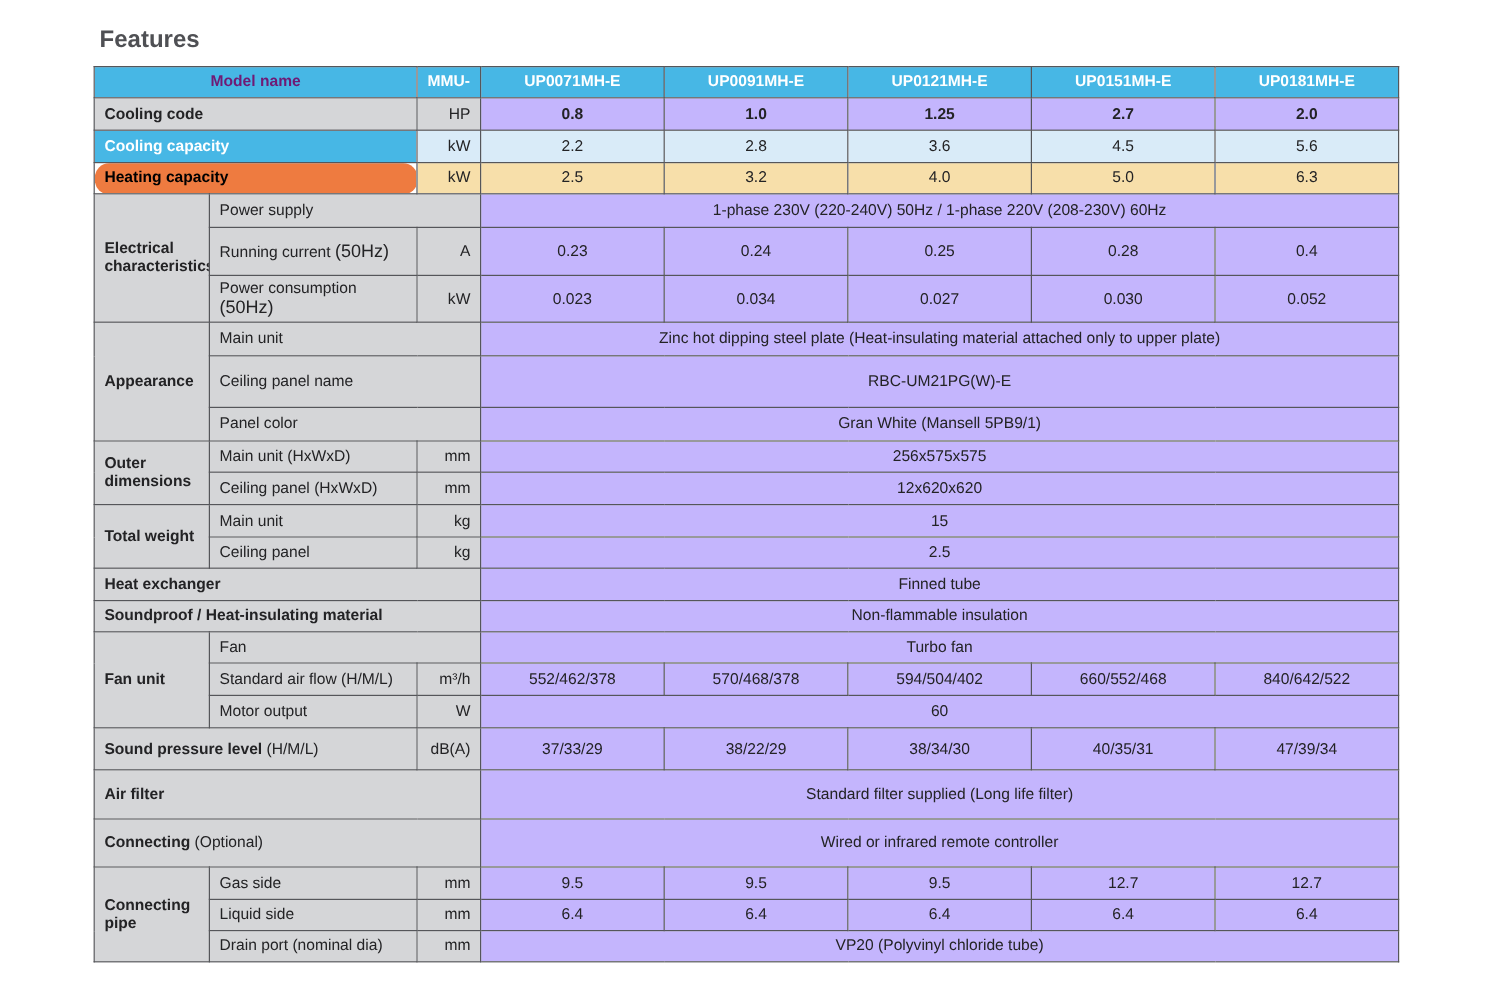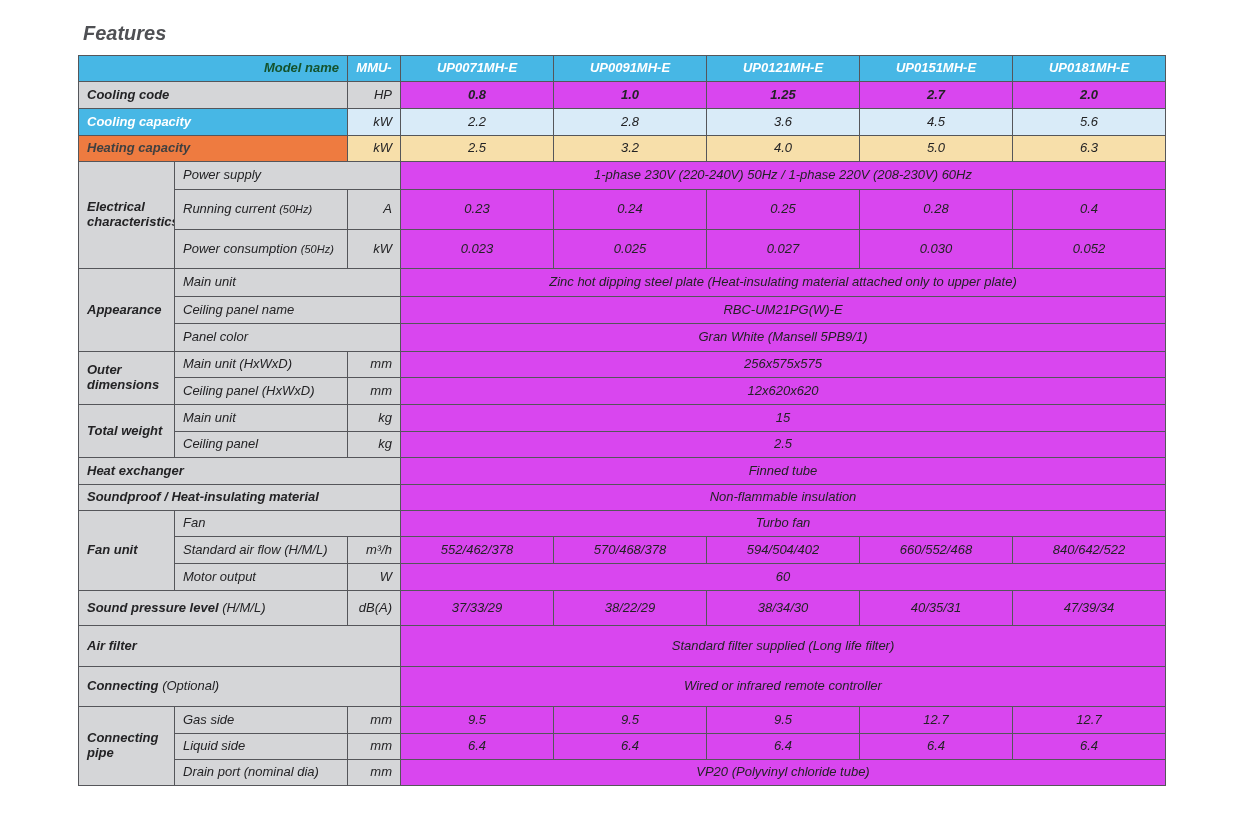--- a/index.html
+++ b/index.html
@@ -1,39 +1,39 @@
 <!DOCTYPE html>
 <html style="--header-blue: #47b7e5; --heating-orange: #ee7b40; --cooling-light-blue: #d9ebf8; --heating-light-orange: #f7dfaa; --label-gray: #d5d6d8;"><head>
 <meta charset="utf-8">
 <style>
   * { box-sizing: border-box; }
   html, body { margin: 0; padding: 0; background: #ffffff; }
   body { font-family: "Liberation Sans", sans-serif; }
-  .page { position: relative; width: 1240px; height: 830px; background: #ffffff; overflow: hidden; font-style: italic; }
+  .page { position: relative; width: 1240px; height: 830px; background: #ffffff; overflow: hidden; }
   .title { position: absolute; left: 83px; top: 22px; font-size: 20px; font-weight: 700; color: #4f5054; }
   table.spec {
     position: absolute; left: 78px; top: 55px; width: 1087px;
     border-collapse: collapse; table-layout: fixed;
     font-size: 13px; color: #232325;
     border: 1px solid #55565a;
   }
   .spec td { border: 1px solid #55565a; padding: 0 8px; vertical-align: middle; overflow: hidden; line-height: 1.15; }
   .hdr  { background: var(--header-blue, #47b7e5); color: #ffffff; font-weight: 700; text-align: center; padding: 0 2px; }
-  .hdr-l{ background: var(--header-blue, #47b7e5); color: #14532d; font-weight: 700; text-align: right; }
+  .hdr-l{ background: var(--header-blue, #47b7e5); color: #701a75; font-weight: 700; text-align: center; }
   .lab  { background: var(--label-gray, #d5d6d8); font-weight: 700; padding-right: 2px; }
   .sub  { background: var(--label-gray, #d5d6d8); font-weight: 400; margin-top: 40px; }
   .unit { background: var(--label-gray, #d5d6d8); font-weight: 400; text-align: right; padding: 0 2px; }
   .blab { background: var(--header-blue, #47b7e5); color: #ffffff; font-weight: 700; margin-top: 48px; }
-  .olab { background: var(--heating-orange, #ee7b40); color: #404040; font-weight: 700; }
+  .olab { background: var(--heating-orange, #ee7b40); color: #000000; font-weight: 700; border-radius: 12px; }
   .cbg  { background: var(--cooling-light-blue, #d9ebf8) !important; }
   .hbg  { background: var(--heating-light-orange, #f7dfaa) !important; }
-  .val  { background: #d946ef; text-align: center; padding: 0 2px; }
+  .val  { background: #c4b5fd; text-align: center; padding: 0 2px; }
   .b    { font-weight: 700; }
   .sfx  { font-weight: 400; margin-top: 22px; }
-  .sfx-sm { font-weight: 400; font-size: 11px; }
+  .sfx-sm { font-weight: 400; font-size: 15px; }
   .lbb  { border-bottom-color: #9ea0a3; }
 </style>
 </head>
 <body>
 
 <div class="page">
   <div class="title">Features</div>
 
   <table class="spec">
     <colgroup>
@@ -99,32 +99,32 @@
       <td class="val">0.23</td>
       <td class="val">0.24</td>
       <td class="val">0.25</td>
       <td class="val">0.28</td>
       <td class="val">0.4</td>
     </tr>
     <tr style="height:39px">
       <td class="sub"><span>Power consumption</span> <span class="sfx-sm">(50Hz)</span></td>
       <td class="unit">kW</td>
       <td class="val">0.023</td>
-      <td class="val">0.025</td>
+      <td class="val">0.034</td>
       <td class="val">0.027</td>
       <td class="val">0.030</td>
       <td class="val">0.052</td>
     </tr>
 
     <tr style="height:28px">
       <td rowspan="3" class="lab">Appearance</td>
       <td colspan="2" class="sub lbb">Main unit</td>
       <td colspan="5" class="val">Zinc hot dipping steel plate (Heat-insulating material attached only to upper plate)</td>
     </tr>
-    <tr style="height:27px">
+    <tr style="height:43px">
       <td colspan="2" class="sub lbb">Ceiling panel name</td>
       <td colspan="5" class="val">RBC-UM21PG(W)-E</td>
     </tr>
     <tr style="height:28px">
       <td colspan="2" class="sub">Panel color</td>
       <td colspan="5" class="val">Gran White (Mansell 5PB9/1)</td>
     </tr>
 
     <tr style="height:26px">
       <td rowspan="2" class="lab">Outer dimensions</td>

